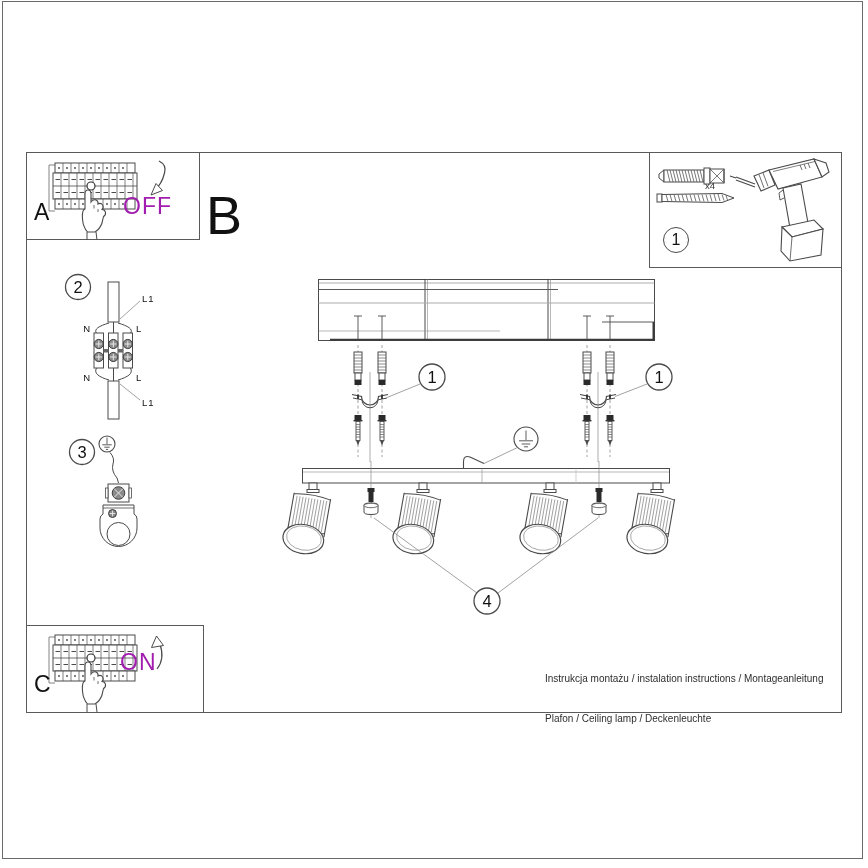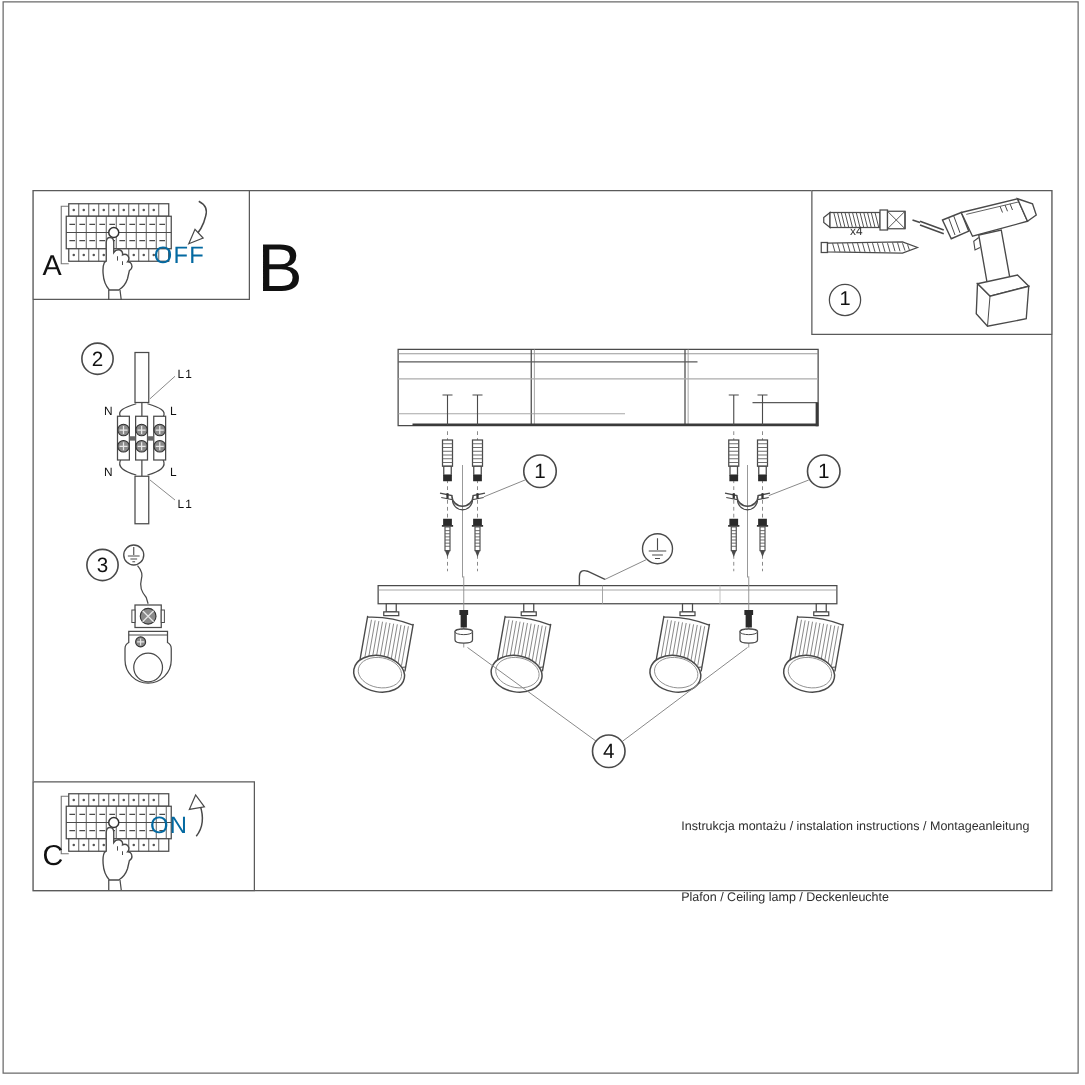--- a/index.html
+++ b/index.html
@@ -7,21 +7,21 @@
         font-family:"Liberation Sans",sans-serif;color:#1a1a1a;}
   .abs{position:absolute;}
   .page-border{position:absolute;left:2px;top:1px;width:861px;height:858px;border:1px solid #6a6a6a;box-sizing:border-box;}
   .main-frame{position:absolute;left:26px;top:152px;width:816px;height:561px;border:1px solid #5a5a5a;box-sizing:border-box;background:#fff;}
   .step-box{position:absolute;border:1px solid #5a5a5a;box-sizing:border-box;background:#fff;}
   .box-a{left:26px;top:152px;width:174px;height:88px;}
   .box-c{left:26px;top:625px;width:178px;height:88px;}
   .box-kit{left:649px;top:152px;width:193px;height:116px;}
   .letter-b{position:absolute;left:206px;top:188px;font-size:54px;line-height:1;color:#111;}
   .corner-label{position:absolute;font-size:23px;line-height:1;color:#111;}
-  .switch-label{position:absolute;font-size:19px;letter-spacing:1px;line-height:1;color:#0369a1;}
+  .switch-label{position:absolute;font-size:23px;letter-spacing:1px;line-height:1;color:#a21caf;}
   .qty-label{position:absolute;font-size:9.5px;color:#333;}
   .circled{position:absolute;width:26px;height:26px;border:1.3px solid #4a4a4a;border-radius:50%;
            box-sizing:border-box;text-align:center;line-height:23px;font-size:16px;color:#111;background:#fff;}
   .footer-line{position:absolute;left:545px;font-size:10px;color:#2e2e2e;line-height:12px;}
   svg{display:block;}
   svg text{font-family:"Liberation Sans",sans-serif;fill:#111;}
 </style>
 </head>
 <body>
 
@@ -67,21 +67,21 @@
       <g fill="none" stroke="#4a4a4a" stroke-width="1">
         <polygon points="1,9 6,5 6,17 1,13" fill="#fff"></polygon>
         <rect x="6" y="5" width="40" height="12" fill="#fff"></rect>
         <path d="M9,5 l3,12 M12,5 l3,12 M15,5 l3,12 M18,5 l3,12 M21,5 l3,12 M24,5 l3,12 M27,5 l3,12 M30,5 l3,12 M33,5 l3,12 M36,5 l3,12 M39,5 l3,12 M42,5 l3,12" stroke="#555" stroke-width="0.8"></path>
         <rect x="46" y="3" width="6" height="16" fill="#fff"></rect>
         <rect x="52" y="4" width="14" height="14" fill="#fff"></rect>
         <path d="M52,4 L66,18 M52,18 L66,4" stroke="#555" stroke-width="0.8"></path>
         <line x1="66" y1="4" x2="66" y2="18"></line>
       </g>
     </svg>
-    <div class="qty-label" style="left:30px;top:27px;width:24px;text-align:left">x4</div>
+    <div class="qty-label" style="left:41px;top:27px;width:24px;text-align:right">x4</div>
     <svg class="abs" style="left:6px;top:38px" width="84" height="14" viewBox="0 0 84 14">
       <g fill="none" stroke="#4a4a4a" stroke-width="1">
         <rect x="1" y="3" width="5" height="8" fill="#fff"></rect>
         <polygon points="6,3.5 66,2.5 78,7 66,11.5 6,10.5" fill="#fff"></polygon>
         <path d="M10,3.5 l2,7 M14,3.5 l2,7 M18,3.5 l2,7 M22,3.5 l2,7 M26,3.5 l2,7 M30,3.5 l2,7 M34,3.5 l2,7 M38,3.5 l2,7 M42,3.5 l2,7 M46,3.5 l2,7 M50,3.5 l2,7 M54,3.5 l2,7 M58,3 l2,7 M62,3 l2,7 M66,3.5 l2,6 M70,4.5 l1.5,4.5" stroke="#555" stroke-width="0.8"></path>
       </g>
     </svg>
     <div class="circled" style="left:13px;top:74px">1</div>
     <svg class="abs" style="left:76px;top:4px" width="112" height="108" viewBox="0 0 112 108">
       <g fill="none" stroke="#4a4a4a" stroke-width="1.1">
@@ -374,15 +374,15 @@
       </g>
       <g transform="translate(98,4)">
         <path d="M14,36 Q22,26 17,11" fill="none" stroke="#4a4a4a" stroke-width="1.2"></path>
         <polygon points="13.5,3 8.5,14.5 20.5,12.5" fill="#fff" stroke="#4a4a4a" stroke-width="1"></polygon>
       </g>
     </svg>
     <div class="corner-label" style="left:7px;top:47px">C</div>
     <div class="switch-label" style="left:93px;top:25px">ON</div>
   </div>
 
-  <div class="footer-line" style="top:656px">Instrukcja montażu / instalation instructions / Montageanleitung</div>
+  <div class="footer-line" style="top:673px">Instrukcja montażu / instalation instructions / Montageanleitung</div>
   <div class="footer-line" style="top:713px">Plafon / Ceiling lamp / Deckenleuchte</div>
 </div>
 
 </body></html>

